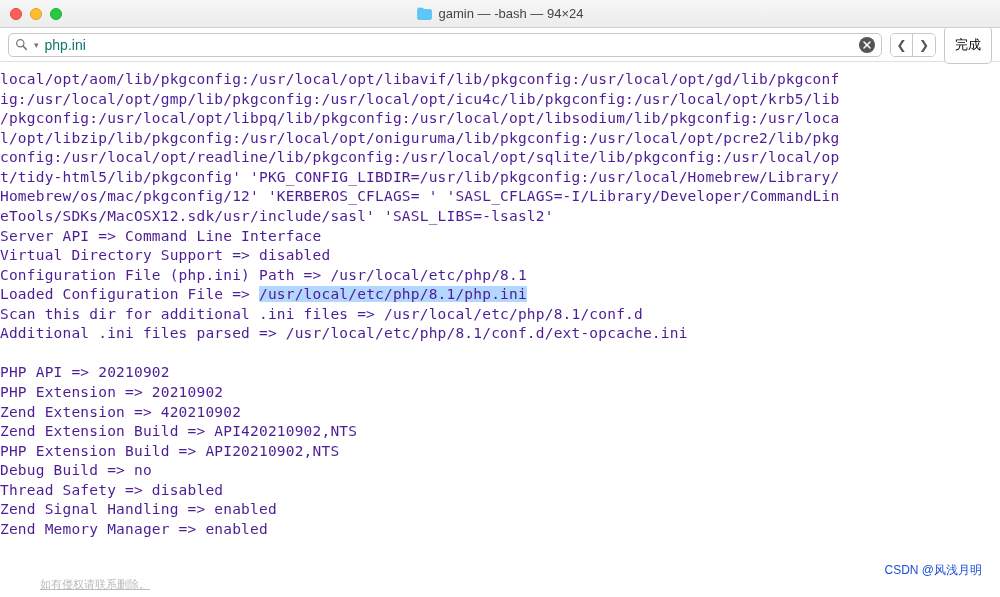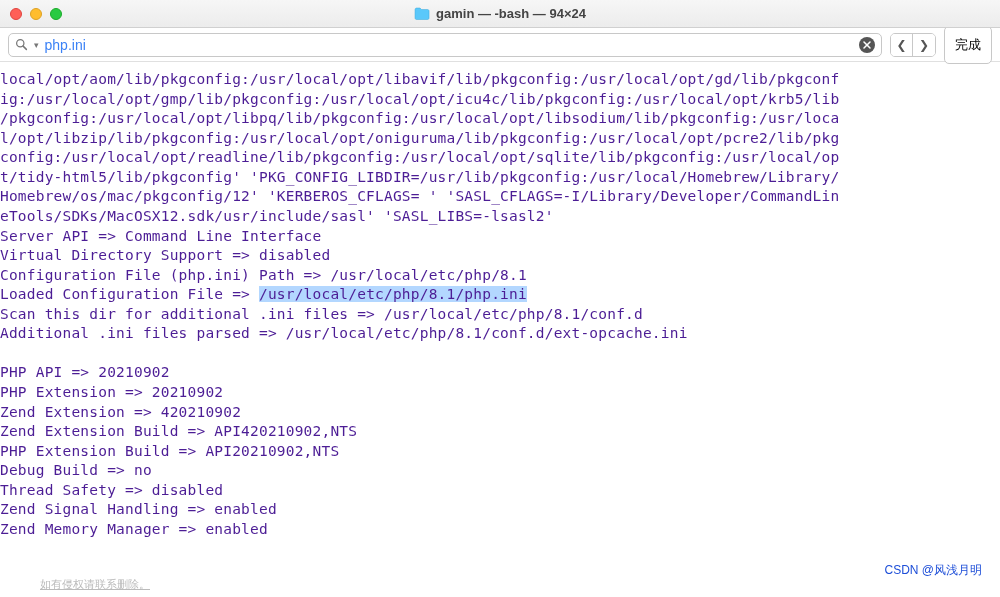--- a/index.html
+++ b/index.html
@@ -32,21 +32,21 @@
     .tl-yellow { background: #ffbd2e; border: 0.5px solid #dea123; }
     .tl-green { background: #28ca42; border: 0.5px solid #1aab29; }
     .title-center {
       position: absolute;
       left: 50%;
       transform: translateX(-50%);
       display: flex;
       align-items: center;
       gap: 6px;
       font-size: 13px;
-      font-weight: 700;
+      font-weight: 400;
       color: #444;
     }
     .folder-icon {
       width: 16px;
       height: 13px;
       display: inline-block;
     }
     .search-bar {
       height: 34px;
       display: flex;
@@ -74,21 +74,21 @@
     }
     .search-dropdown {
       color: #777;
       font-size: 9px;
     }
     .search-input {
       flex: 1;
       border: none;
       outline: none;
       font-size: 14px;
-      color: #3b82f6;
+      color: #0f766e;
       background: transparent;
     }
     .clear-btn {
       width: 16px;
       height: 16px;
       border-radius: 50%;
       background: #555;
       color: #fff;
       display: flex;
       align-items: center;

